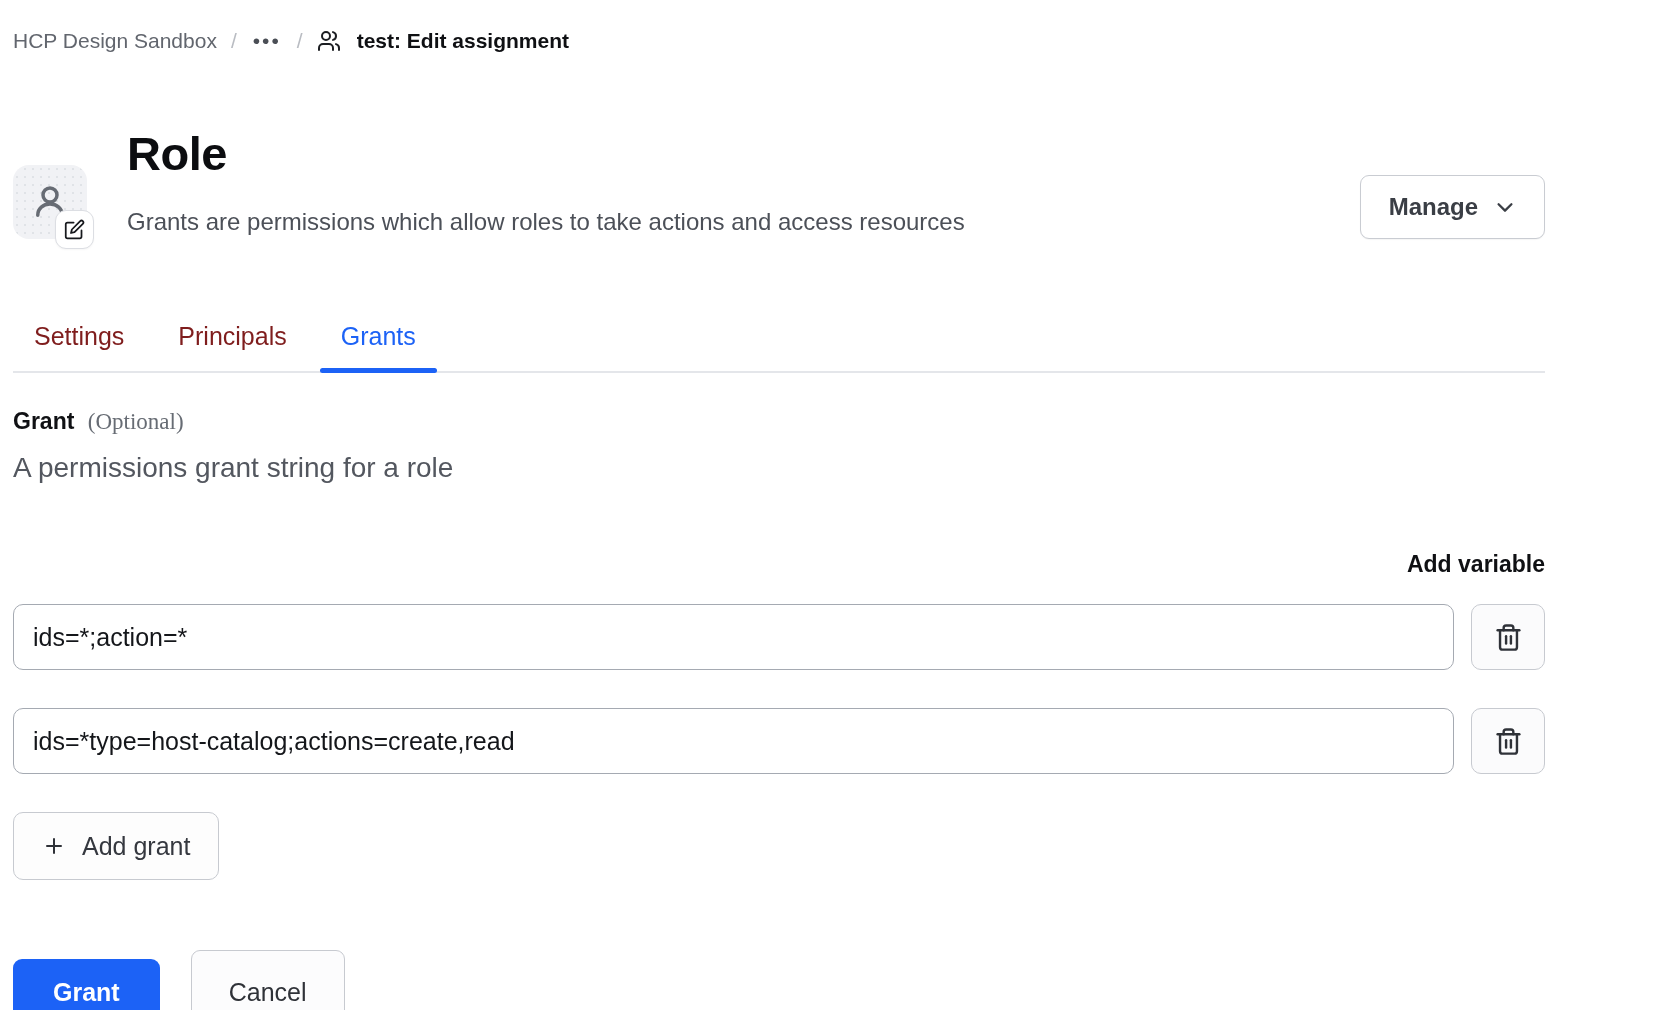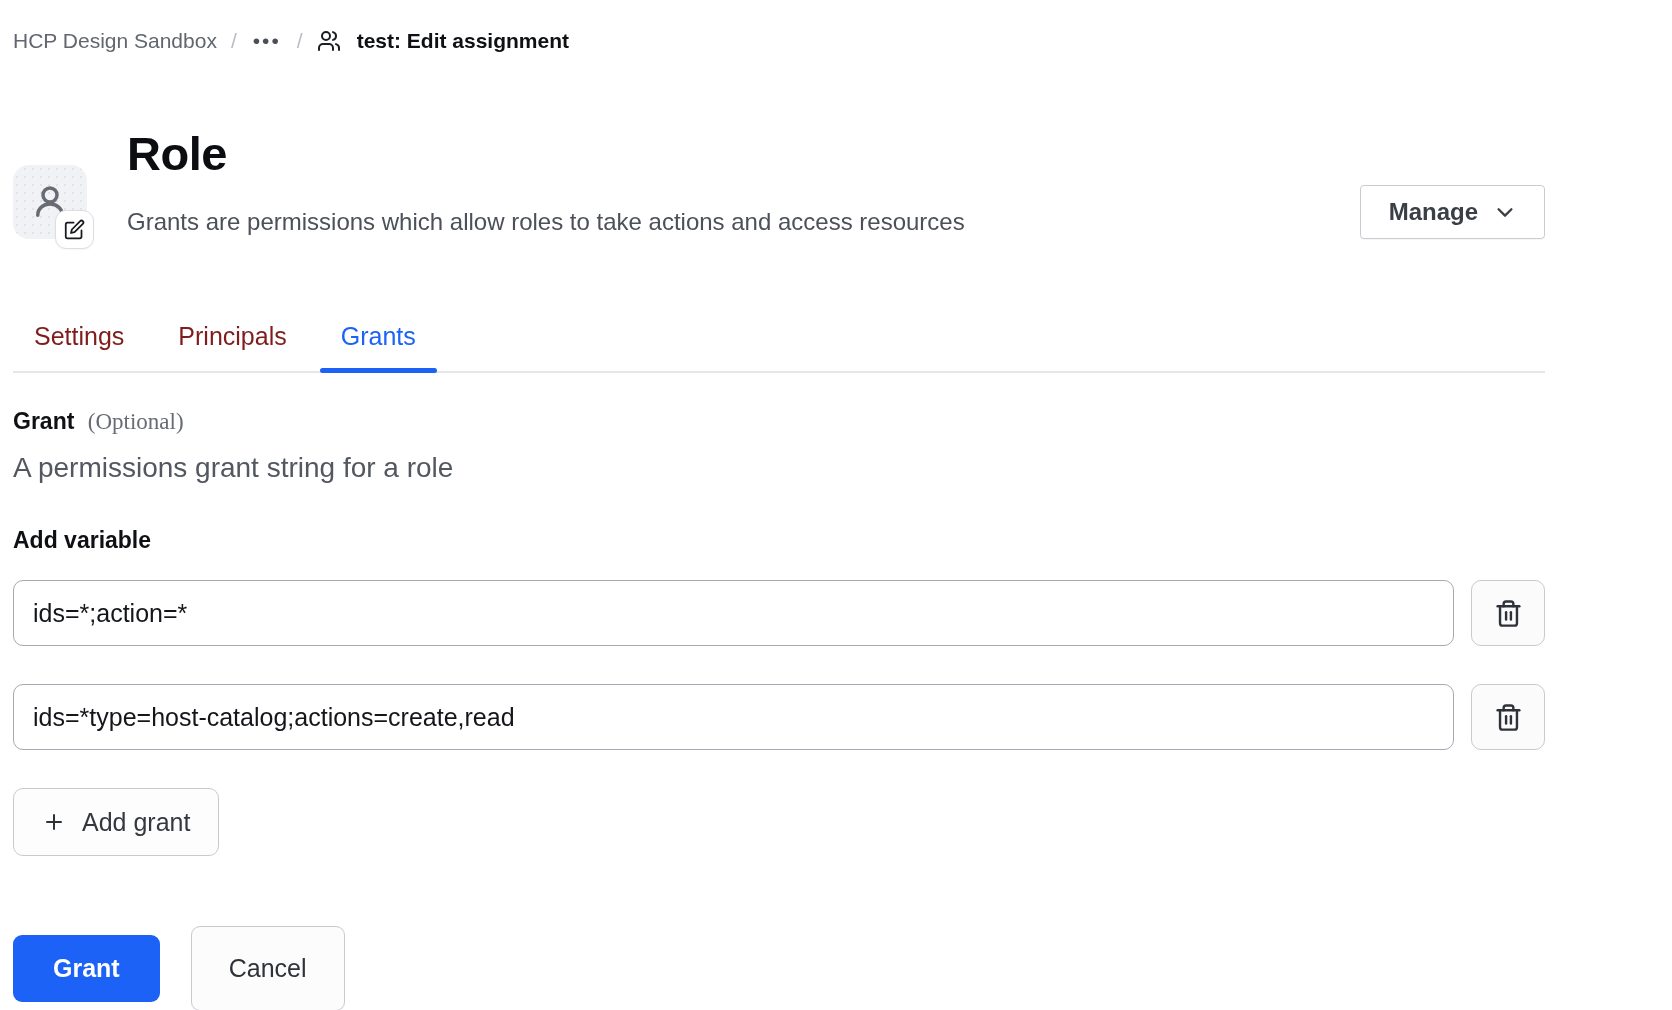--- a/index.html
+++ b/index.html
@@ -45,23 +45,23 @@
     background: #ffffff; border: 1.5px solid #dcdee3;
     display: flex; align-items: center; justify-content: center;
     cursor: pointer; box-shadow: 0 1px 2px rgba(0,0,0,0.04);
   }
   .header-text { margin-left: 40px; flex: 1 1 auto; min-width: 0; }
   h1.title { font-size: 47px; line-height: 70px; font-weight: 700; letter-spacing: -0.5px; color: #0c0d10; }
   .subtitle { margin-top: 16px; font-size: 24px; line-height: 34px; color: #4c5058; }
   .manage-btn {
     margin-top: 8px; flex: 0 0 auto;
     display: inline-flex; align-items: center; gap: 16px;
-    height: 54px; padding: 0 28px;
+    height: 64px; padding: 0 28px;
     font-family: inherit; font-size: 24px; font-weight: 600; color: #3a3e45;
-    background: #ffffff; border: 1.5px solid #c9ccd2; border-radius: 4px;
+    background: #ffffff; border: 1.5px solid #c9ccd2; border-radius: 9px;
     box-shadow: 0 1px 1px rgba(0,0,0,0.04); cursor: pointer;
   }
 
   
   .tabs {
     display: flex; gap: 12px; margin-top: 82px;
     border-bottom: 2px solid #e4e6ea;
   }
   .tab {
     position: relative;
@@ -73,21 +73,21 @@
   .tab.active::after {
     content: ""; position: absolute; left: 0; right: 0; bottom: -2px;
     height: 5px; border-radius: 3px; background: #1c62f6;
   }
 
   
   .grant-label-row { margin-top: 34px; font-size: 23px; line-height: 28px; }
   .grant-label { font-weight: 700; color: #101114; }
   .grant-optional { color: #676c74; margin-left: 7px; font-family: Liberation Serif, serif; }
   .grant-desc { margin-top: 18px; font-size: 28px; line-height: 28px; color: #53575f; }
-  .add-variable { margin-top: 44px; font-size: 23px; line-height: 28px; font-weight: 700; color: #0f1013; }
+  .add-variable { margin-top: 68px; font-size: 23px; line-height: 28px; font-weight: 700; color: #0f1013; text-align: right; }
 
   .grant-row { display: flex; align-items: stretch; gap: 17px; margin-top: 26px; }
   .grant-row + .grant-row { margin-top: 38px; }
   .grant-input {
     flex: 1 1 auto; height: 66px;
     border: 1.5px solid #a5aab2; border-radius: 10px;
     padding: 0 19px; font-family: inherit; font-size: 25px; color: #14161a;
     background: #ffffff; outline: none;
   }
   .trash-btn {

